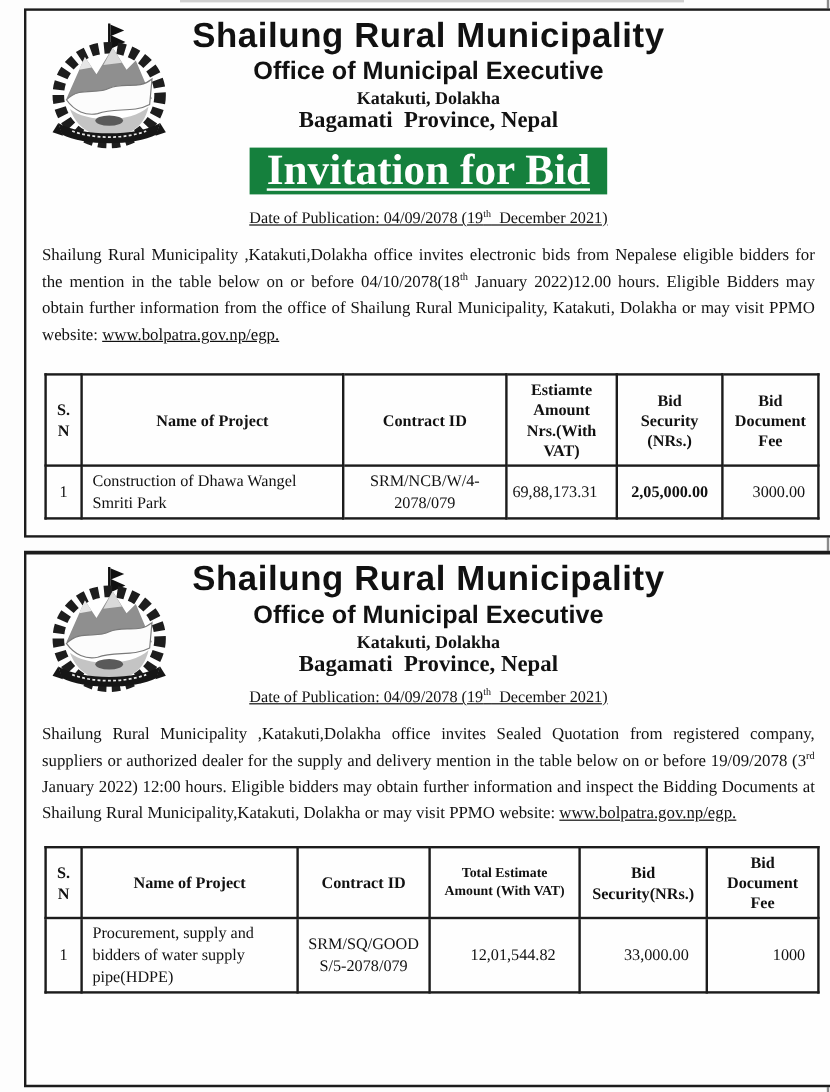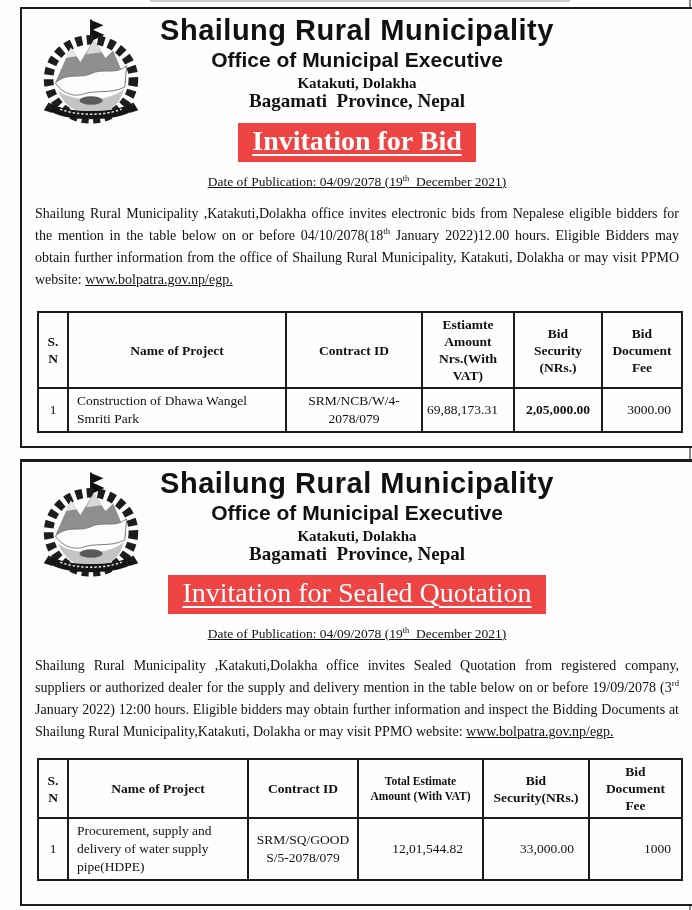--- a/index.html
+++ b/index.html
@@ -44,23 +44,23 @@
   }
   .org-province{
     font-weight:700;font-size:19px;line-height:15px;margin-top:1px;
     white-space:pre;
   }
   .banner-wrap{text-align:center;}
   #notice-0 .banner-wrap{margin-top:15px;}
   #notice-1 .banner-wrap{margin-top:14px;}
   .banner{
     display:inline-block;
-    background:#ef4444;color:#fff;
+    background:#15803d;color:#fff;
     padding:2px 14px 5px;
-    font-size:28px;line-height:32px;
+    font-size:36px;line-height:32px;
     text-decoration:underline;
     text-underline-offset:4px;
     text-decoration-thickness:2px;
   }
   .banner.bold{font-weight:700;}
   .date-line{
     text-align:center;
     font-weight:400;font-size:13.5px;line-height:16px;
     margin-top:12px;
     text-decoration:underline;
@@ -200,23 +200,20 @@
     <path d="M11,87 l-5,8 9,3 z" fill="#161616"></path>
     <path d="M99,87 l5,8 -9,3 z" fill="#161616"></path>
     <path d="M23,94 C41,101 69,101 87,94" stroke="#e8e8e8" stroke-width="1.5" stroke-dasharray="2.5 2" fill="none"></path>
   </svg>
   <header>
     <div class="org-name">Shailung Rural Municipality</div>
     <div class="org-office">Office of Municipal Executive</div>
     <div class="org-location">Katakuti, Dolakha</div>
     <div class="org-province">Bagamati  Province, Nepal</div>
   </header>
-  <div class="banner-wrap">
-    <span class="banner">Invitation for Sealed Quotation</span>
-  </div>
   <div class="date-line">Date of Publication: 04/09/2078 (19<sup>th</sup>  December 2021)</div>
   <p class="body-text">Shailung Rural Municipality ,Katakuti,Dolakha office invites Sealed Quotation from registered company, suppliers or authorized dealer for the supply and delivery mention in the table below on or before 19/09/2078 (3<sup>rd</sup> January 2022) 12:00 hours. Eligible bidders may obtain further information and inspect the Bidding Documents at Shailung Rural Municipality,Katakuti, Dolakha or may visit PPMO website: <a class="doc-link" href="#">www.bolpatra.gov.np/egp.</a></p>
   <table>
     <colgroup>
       <col style="width:30px">
         <col style="width:180px">
         <col style="width:110px">
       <col style="width:125px">
         <col style="width:106px">
         <col style="width:93px">
@@ -232,21 +229,21 @@
         <th>Bid
 Security(NRs.)</th>
         <th>Bid
 Document
 Fee</th>
       </tr>
     </thead>
     <tbody>
       <tr>
         <td class="c-sn">1</td>
-        <td class="c-name">Procurement, supply and delivery of water supply pipe(HDPE)</td>
+        <td class="c-name">Procurement, supply and bidders of water supply pipe(HDPE)</td>
         <td class="c-contract">SRM/SQ/GOOD S/5-2078/079</td>
         <td class="c-est">12,01,544.82</td>
         <td class="c-sec-right">33,000.00</td>
         <td class="c-fee">1000</td>
       </tr>
     </tbody>
   </table>
 
 </section>
 

